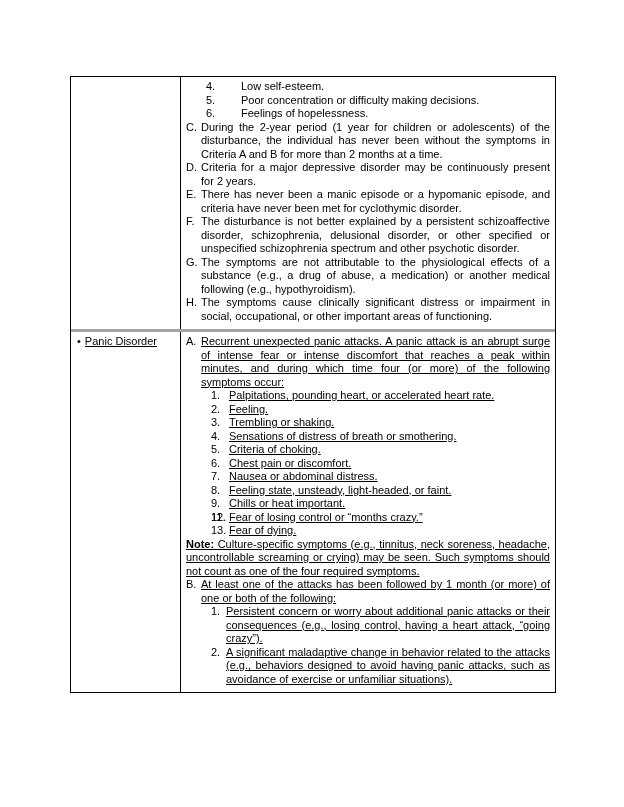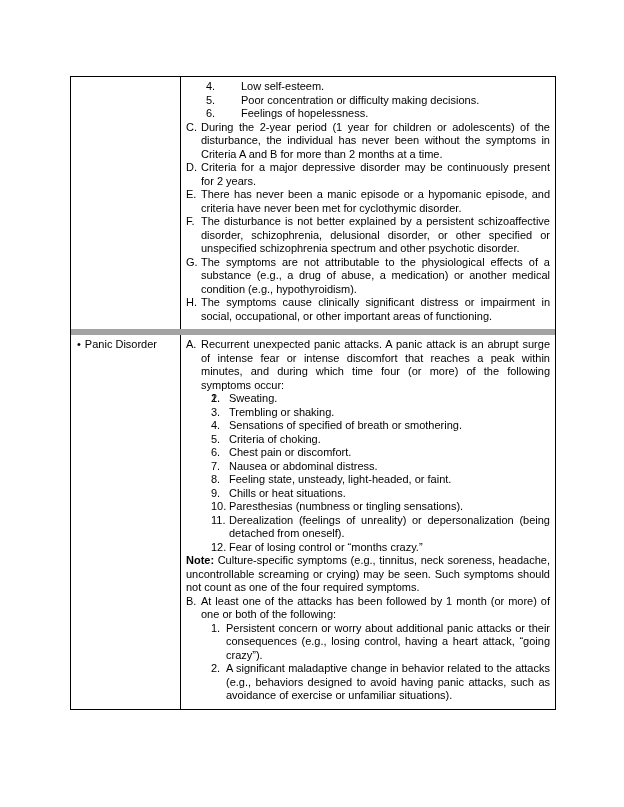--- a/index.html
+++ b/index.html
@@ -7,21 +7,21 @@
     width:624px;height:807px;background:#ffffff;color:#000;
     font-family:"Liberation Sans","DejaVu Sans",sans-serif;
     font-size:11px;line-height:13.5px;
     position:relative;overflow:hidden;
   }
   .doc-table{
     position:absolute;left:70px;top:76px;width:486px;
     border:1px solid #000;box-sizing:border-box;background:#fff;
   }
   .t-row{display:flex;align-items:stretch;}
-  .t-row + .t-row{border-top:6px solid #a3a3a3;}
+  .t-row + .t-row{border-top:3px solid #a3a3a3;text-decoration:underline;}
   .cell{box-sizing:border-box;}
   .cell-left{
     flex:0 0 110px;width:110px;border-right:1px solid #000;
     padding:3px 4px 3px 6px;
   }
   .cell-right{flex:1;padding:3px 5px 6px 5px;}
   .disorder{white-space:nowrap;}
   .bullet{display:inline-block;margin-right:4px;}
   .blk{position:relative;text-align:justify;}
   .blk .lab{position:absolute;left:0;top:0;}
@@ -48,41 +48,41 @@
     <div class="t-row">
       <div class="cell cell-left"></div>
       <div class="cell cell-right">
         <div class="blk num-wide"><span class="lab">4.</span><span class="tx">Low self-esteem.</span></div>
         <div class="blk num-wide"><span class="lab">5.</span><span class="tx">Poor concentration or difficulty making decisions.</span></div>
         <div class="blk num-wide"><span class="lab">6.</span><span class="tx">Feelings of hopelessness.</span></div>
         <div class="blk alpha"><span class="lab">C.</span><span class="tx">During the 2-year period (1 year for children or adolescents) of the disturbance, the individual has never been without the symptoms in Criteria A and B for more than 2 months at a time.</span></div>
         <div class="blk alpha"><span class="lab">D.</span><span class="tx">Criteria for a major depressive disorder may be continuously present for 2 years.</span></div>
         <div class="blk alpha"><span class="lab">E.</span><span class="tx">There has never been a manic episode or a hypomanic episode, and criteria have never been met for cyclothymic disorder.</span></div>
         <div class="blk alpha"><span class="lab">F.</span><span class="tx">The disturbance is not better explained by a persistent schizoaffective disorder, schizophrenia, delusional disorder, or other specified or unspecified schizophrenia spectrum and other psychotic disorder.</span></div>
-        <div class="blk alpha"><span class="lab">G.</span><span class="tx">The symptoms are not attributable to the physiological effects of a substance (e.g., a drug of abuse, a medication) or another medical condition (e.g., hypothyroidism).</span></div>
+        <div class="blk alpha"><span class="lab">G.</span><span class="tx">The symptoms are not attributable to the physiological effects of a substance (e.g., a drug of abuse, a medication) or another medical following (e.g., hypothyroidism).</span></div>
         <div class="blk alpha"><span class="lab">H.</span><span class="tx">The symptoms cause clinically significant distress or impairment in social, occupational, or other important areas of functioning.</span></div>
       </div>
     </div>
     <div class="t-row">
       <div class="cell cell-left">
         <div class="disorder"><span class="bullet">•</span><span>Panic Disorder</span></div>
       </div>
       <div class="cell cell-right">
         <div class="blk alpha"><span class="lab">A.</span><span class="tx">Recurrent unexpected panic attacks. A panic attack is an abrupt surge of intense fear or intense discomfort that reaches a peak within minutes, and during which time four (or more) of the following symptoms occur:</span></div>
-        <div class="blk num"><span class="lab">1.</span></div>
-        <div class="blk num"><span class="lab">2.</span><span class="tx">Sweating.</span></div>
+        <div class="blk num"><span class="lab">1.</span><span class="tx">Palpitations, pounding heart, or accelerated heart rate.</span></div>
+        <div class="blk num"><span class="lab">2.</span><span class="tx">Feeling.</span></div>
         <div class="blk num"><span class="lab">3.</span><span class="tx">Trembling or shaking.</span></div>
-        <div class="blk num"><span class="lab">4.</span><span class="tx">Sensations of specified of breath or smothering.</span></div>
+        <div class="blk num"><span class="lab">4.</span><span class="tx">Sensations of distress of breath or smothering.</span></div>
         <div class="blk num"><span class="lab">5.</span><span class="tx">Criteria of choking.</span></div>
         <div class="blk num"><span class="lab">6.</span><span class="tx">Chest pain or discomfort.</span></div>
         <div class="blk num"><span class="lab">7.</span><span class="tx">Nausea or abdominal distress.</span></div>
         <div class="blk num"><span class="lab">8.</span><span class="tx">Feeling state, unsteady, light-headed, or faint.</span></div>
-        <div class="blk num"><span class="lab">9.</span><span class="tx">Chills or heat situations.</span></div>
-        <div class="blk num"><span class="lab">10.</span><span class="tx">Paresthesias (numbness or tingling sensations).</span></div>
-        <div class="blk num"><span class="lab">11.</span><span class="tx">Derealization (feelings of unreality) or depersonalization (being detached from oneself).</span></div>
+        <div class="blk num"><span class="lab">9.</span><span class="tx">Chills or heat important.</span></div>
+        <div class="blk num"><span class="lab">11.</span></div>
         <div class="blk num"><span class="lab">12.</span><span class="tx">Fear of losing control or “months crazy.”</span></div>
+        <div class="blk num"><span class="lab">13.</span><span class="tx">Fear of dying.</span></div>
         <div class="note"><b>Note:</b> Culture-specific symptoms (e.g., tinnitus, neck soreness, headache, uncontrollable screaming or crying) may be seen. Such symptoms should not count as one of the four required symptoms.</div>
         <div class="blk alpha"><span class="lab">B.</span><span class="tx">At least one of the attacks has been followed by 1 month (or more) of one or both of the following:</span></div>
         <div class="blk numb"><span class="lab">1.</span><span class="tx">Persistent concern or worry about additional panic attacks or their consequences (e.g., losing control, having a heart attack, “going crazy”).</span></div>
         <div class="blk numb"><span class="lab">2.</span><span class="tx">A significant maladaptive change in behavior related to the attacks (e.g., behaviors designed to avoid having panic attacks, such as avoidance of exercise or unfamiliar situations).</span></div>
       </div>
     </div>
   </div>
 
 </body></html>

